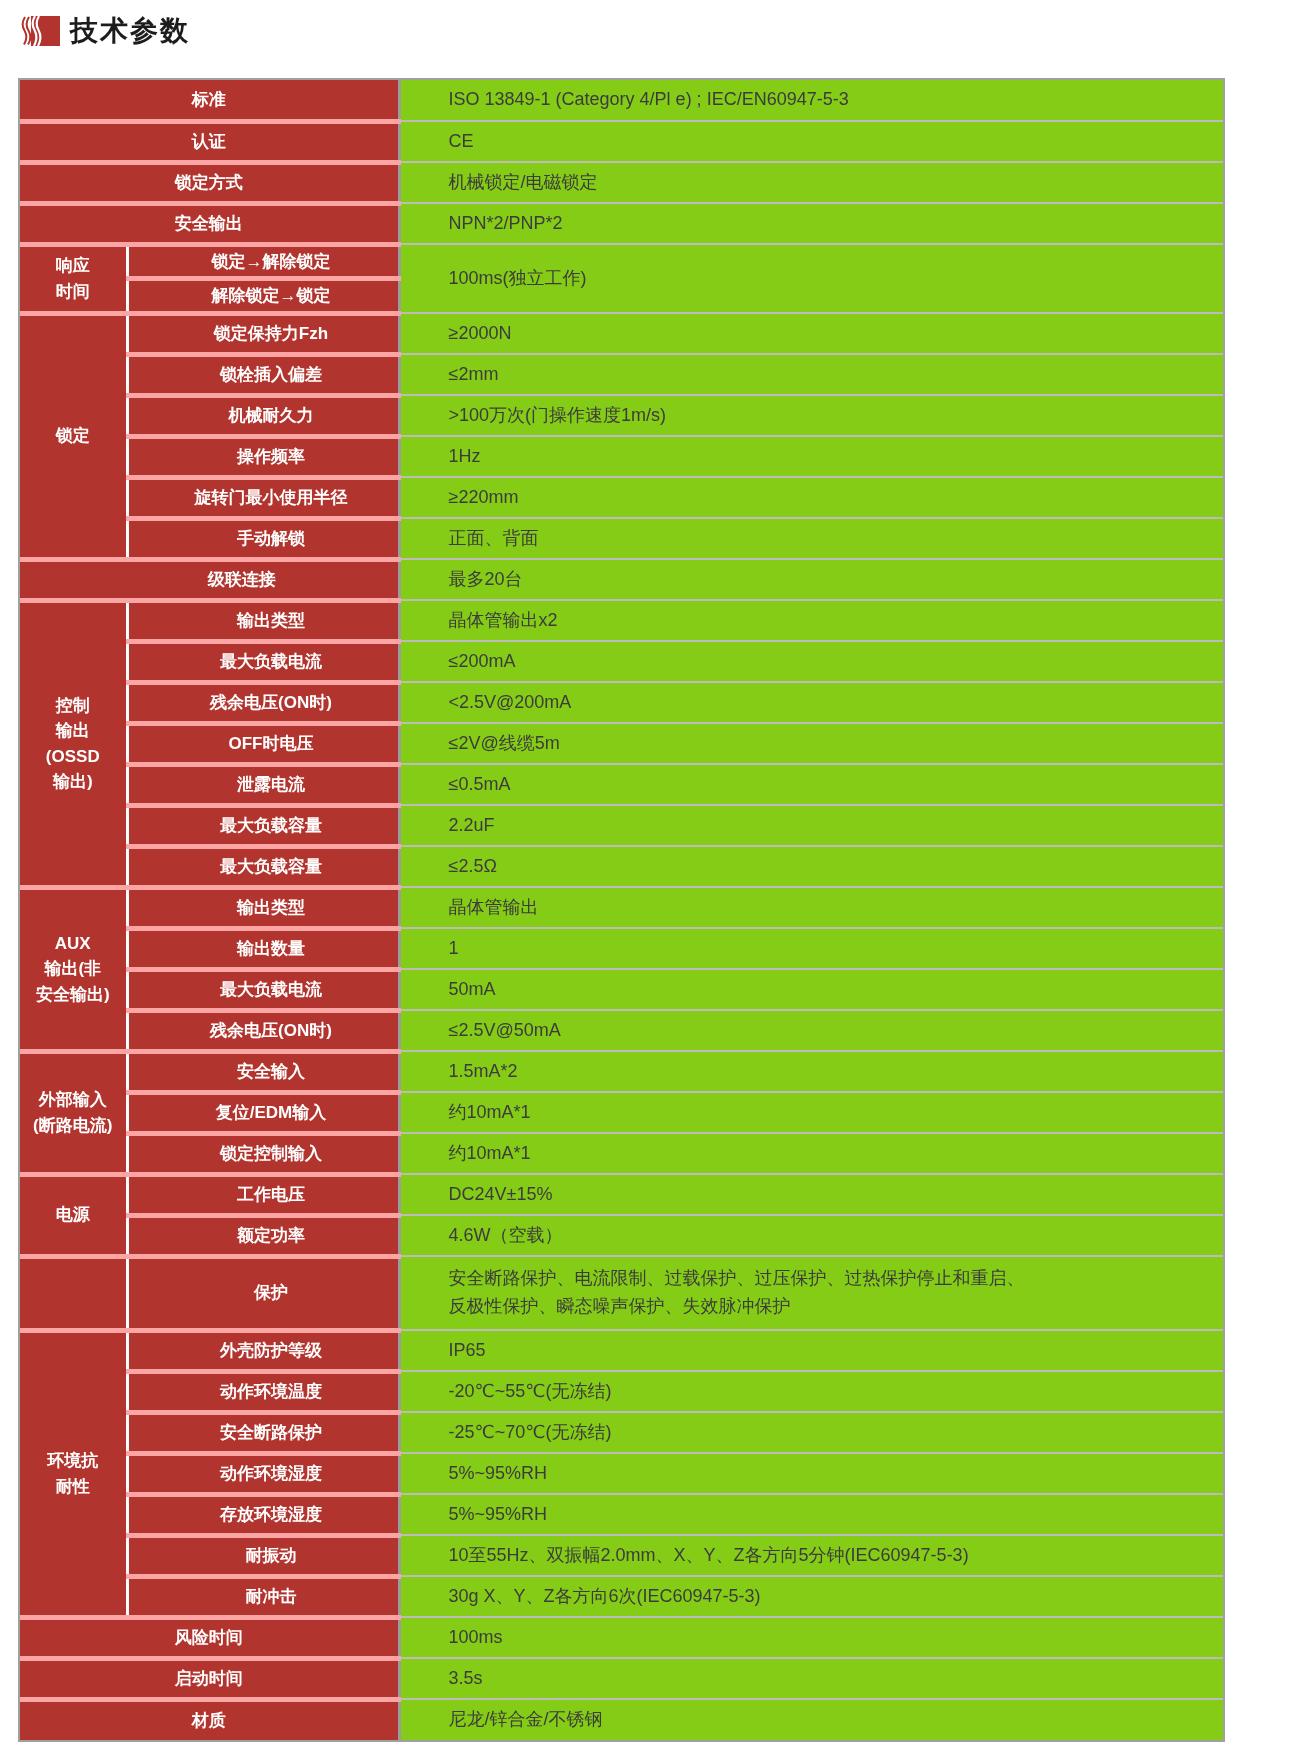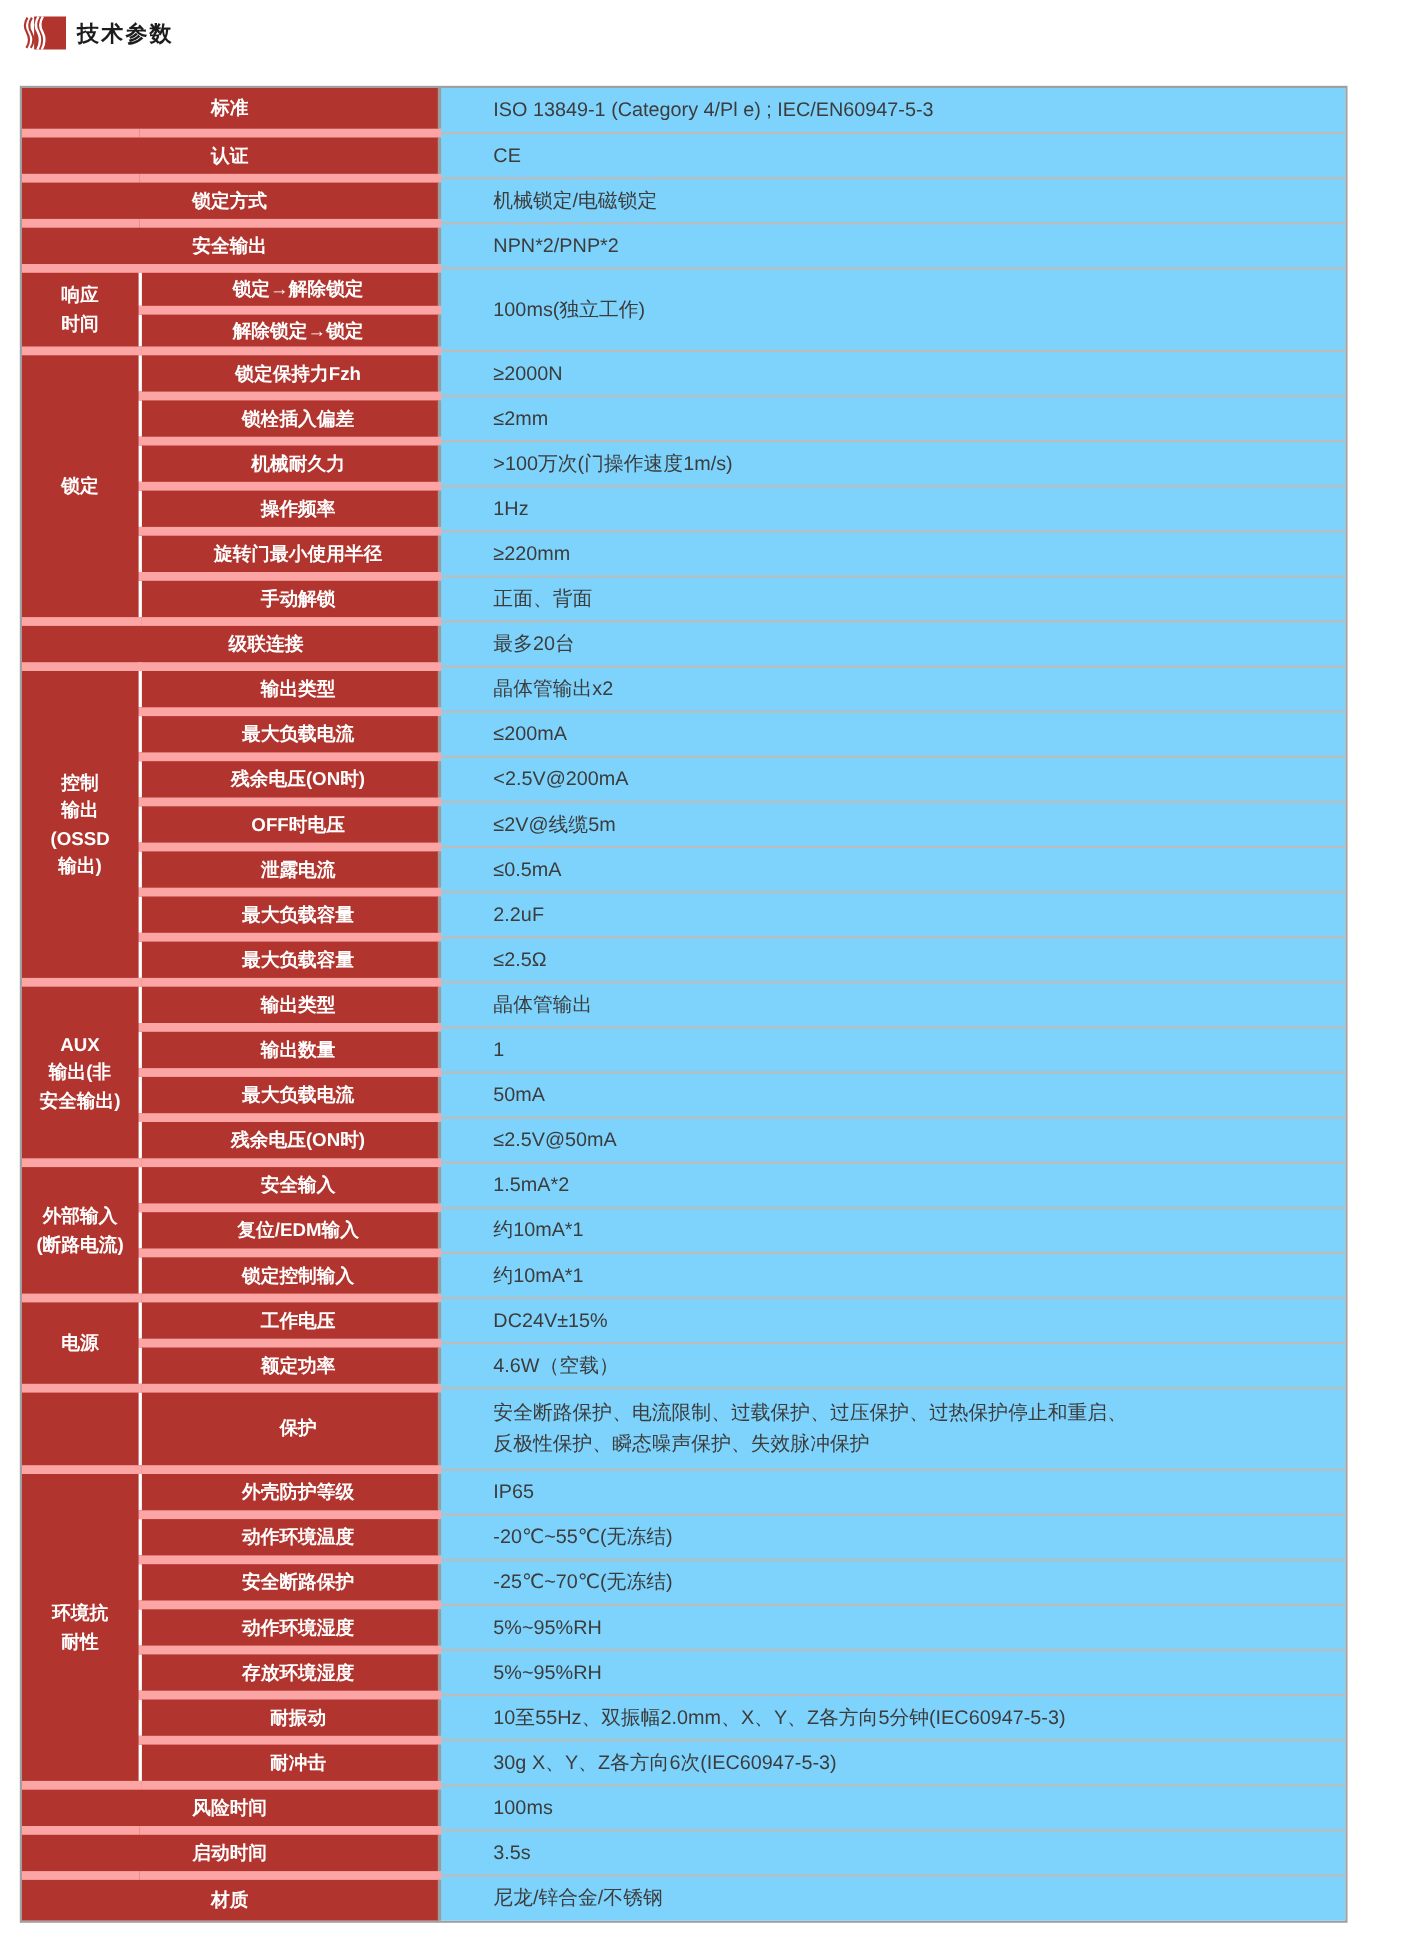--- a/index.html
+++ b/index.html
@@ -8,45 +8,45 @@
     width:1290px;height:1758px;
     background:#ffffff;
     font-family:"Liberation Sans","DejaVu Sans",sans-serif;
     overflow:hidden;
   }
   .hdr{
     position:absolute;left:20px;top:12px;
     display:flex;align-items:center;gap:10px;
   }
   .hdr .ttl{
-    font-size:20px;font-weight:bold;color:#1c1c1c;letter-spacing:2px;text-align:right;
+    font-size:28px;font-weight:bold;color:#1c1c1c;letter-spacing:2px;text-align:right;
   }
   .table-wrap{
     position:absolute;left:18px;top:78px;width:1207px;
     border:2px solid #a0a0a0;background:#ffffff;
     box-sizing:border-box;
   }
   table.spec{
     width:100%;border-collapse:collapse;table-layout:fixed;
   }
   td{vertical-align:middle;box-sizing:border-box;}
   
   td.g, td.l, td.m{
     background:#b2342e;color:#ffffff;
     font-size:17px;font-weight:bold;text-align:center;
-    border-bottom:8px solid #fca5a5;
+    border-bottom:5px solid #fca5a5;
     white-space:pre-line;line-height:1.5;
     padding:2px 4px;
   }
   td.l{border-left:3px solid #ffffff;padding-left:20px;}
   td.m{padding-left:70px;}           
   td.mc{padding-left:4px;}           
   
   td.v{
-    background:#7dd3fc;color:#3c3c3c;
+    background:#84cc16;color:#3c3c3c;
     font-size:18px;text-align:left;
     padding:2px 20px 2px 48px;
     border-left:3px solid #9c9c9c;
     border-bottom:2px solid #bcbcbc;
     white-space:pre-line;line-height:1.55;
   }
   tr.r  > td{height:41px;}
   tr.rs > td{height:31px;}
   tr.rt > td{height:74px;}
   tr.last > td{border-bottom:none;}

